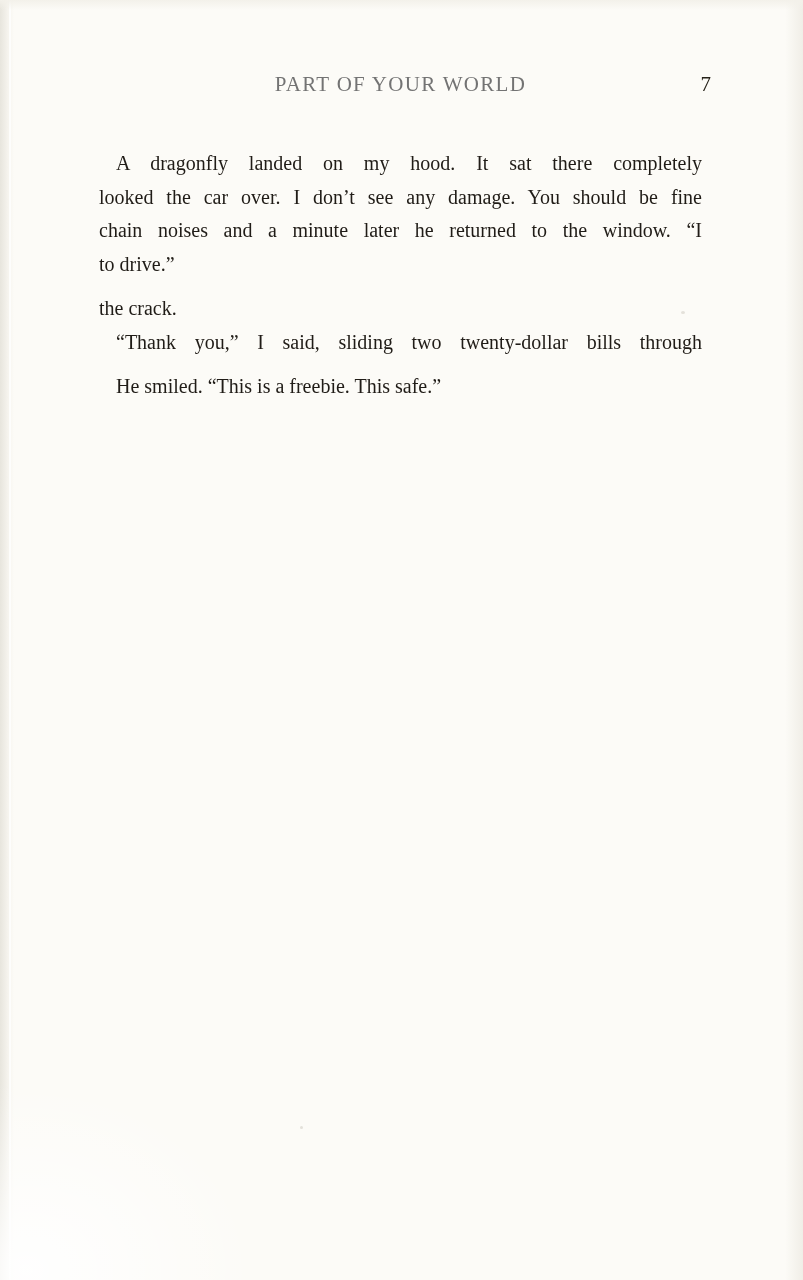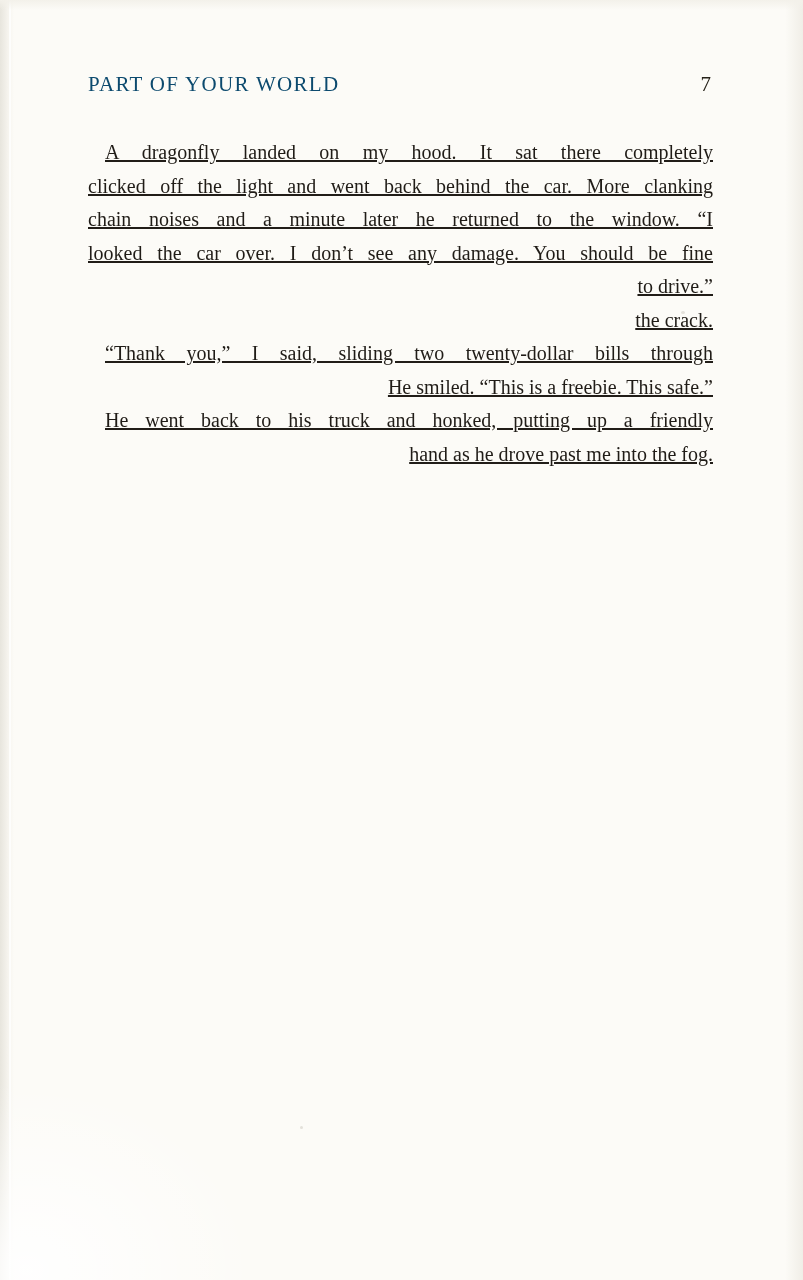--- a/index.html
+++ b/index.html
@@ -41,42 +41,42 @@
     background: #cfccc2; opacity: 0.55;
   }
   .speck.s1 { left: 681px; top: 311px; }
   .speck.s2 { left: 300px; top: 1126px; width: 3px; }
 
   .page-header {
     position: absolute;
     top: 72px; left: 88px; width: 625px; height: 26px;
   }
   .running-head {
+    text-align: center;
     font-size: 21px;
     letter-spacing: 1.3px;
-    color: #0c4a6e;
+    color: #737373;
     white-space: nowrap;
   }
   .page-number {
     position: absolute; right: 2px; top: 0;
     font-size: 21px;
     color: #262219;
   }
 
   .body-text {
     position: absolute;
     top: 136px; left: 88px; width: 625px;
   }
-  .paragraph { margin: 0; padding: 0; text-decoration: underline; }
+  .paragraph { margin: 11px; padding: 0; }
   .text-line {
     font-size: 20px;
     line-height: 33.5px;
     white-space: normal;
     color: #201c17;
-    text-align: right;
   }
   .text-line.justify {
     text-align: justify;
     text-align-last: justify;
   }
   .text-line.indent { text-indent: 17px; }
 </style>
 </head>
 <body>
 
@@ -92,35 +92,30 @@
 
   <div class="page-header">
     <div class="running-head">PART OF YOUR WORLD</div>
     <div class="page-number">7</div>
   </div>
 
   <div class="body-text">
 
     <div class="paragraph">
       <div class="text-line justify indent">A dragonfly landed on my hood. It sat there completely</div>
-      <div class="text-line justify">clicked off the light and went back behind the car. More clanking</div>
+      <div class="text-line justify">looked the car over. I don’t see any damage. You should be fine</div>
       <div class="text-line justify">chain noises and a minute later he returned to the window. “I</div>
-      <div class="text-line justify">looked the car over. I don’t see any damage. You should be fine</div>
       <div class="text-line">to drive.”</div>
     </div>
 
     <div class="paragraph">
       <div class="text-line">the crack.</div>
       <div class="text-line justify indent">“Thank you,” I said, sliding two twenty-dollar bills through</div>
     </div>
 
     <div class="paragraph">
       <div class="text-line indent">He smiled. “This is a freebie. This safe.”</div>
     </div>
 
-    <div class="paragraph">
-      <div class="text-line justify indent">He went back to his truck and honked, putting up a friendly</div>
-      <div class="text-line">hand as he drove past me into the fog.</div>
-    </div>
 
   </div>
 
 </div>
 
 </body></html>

